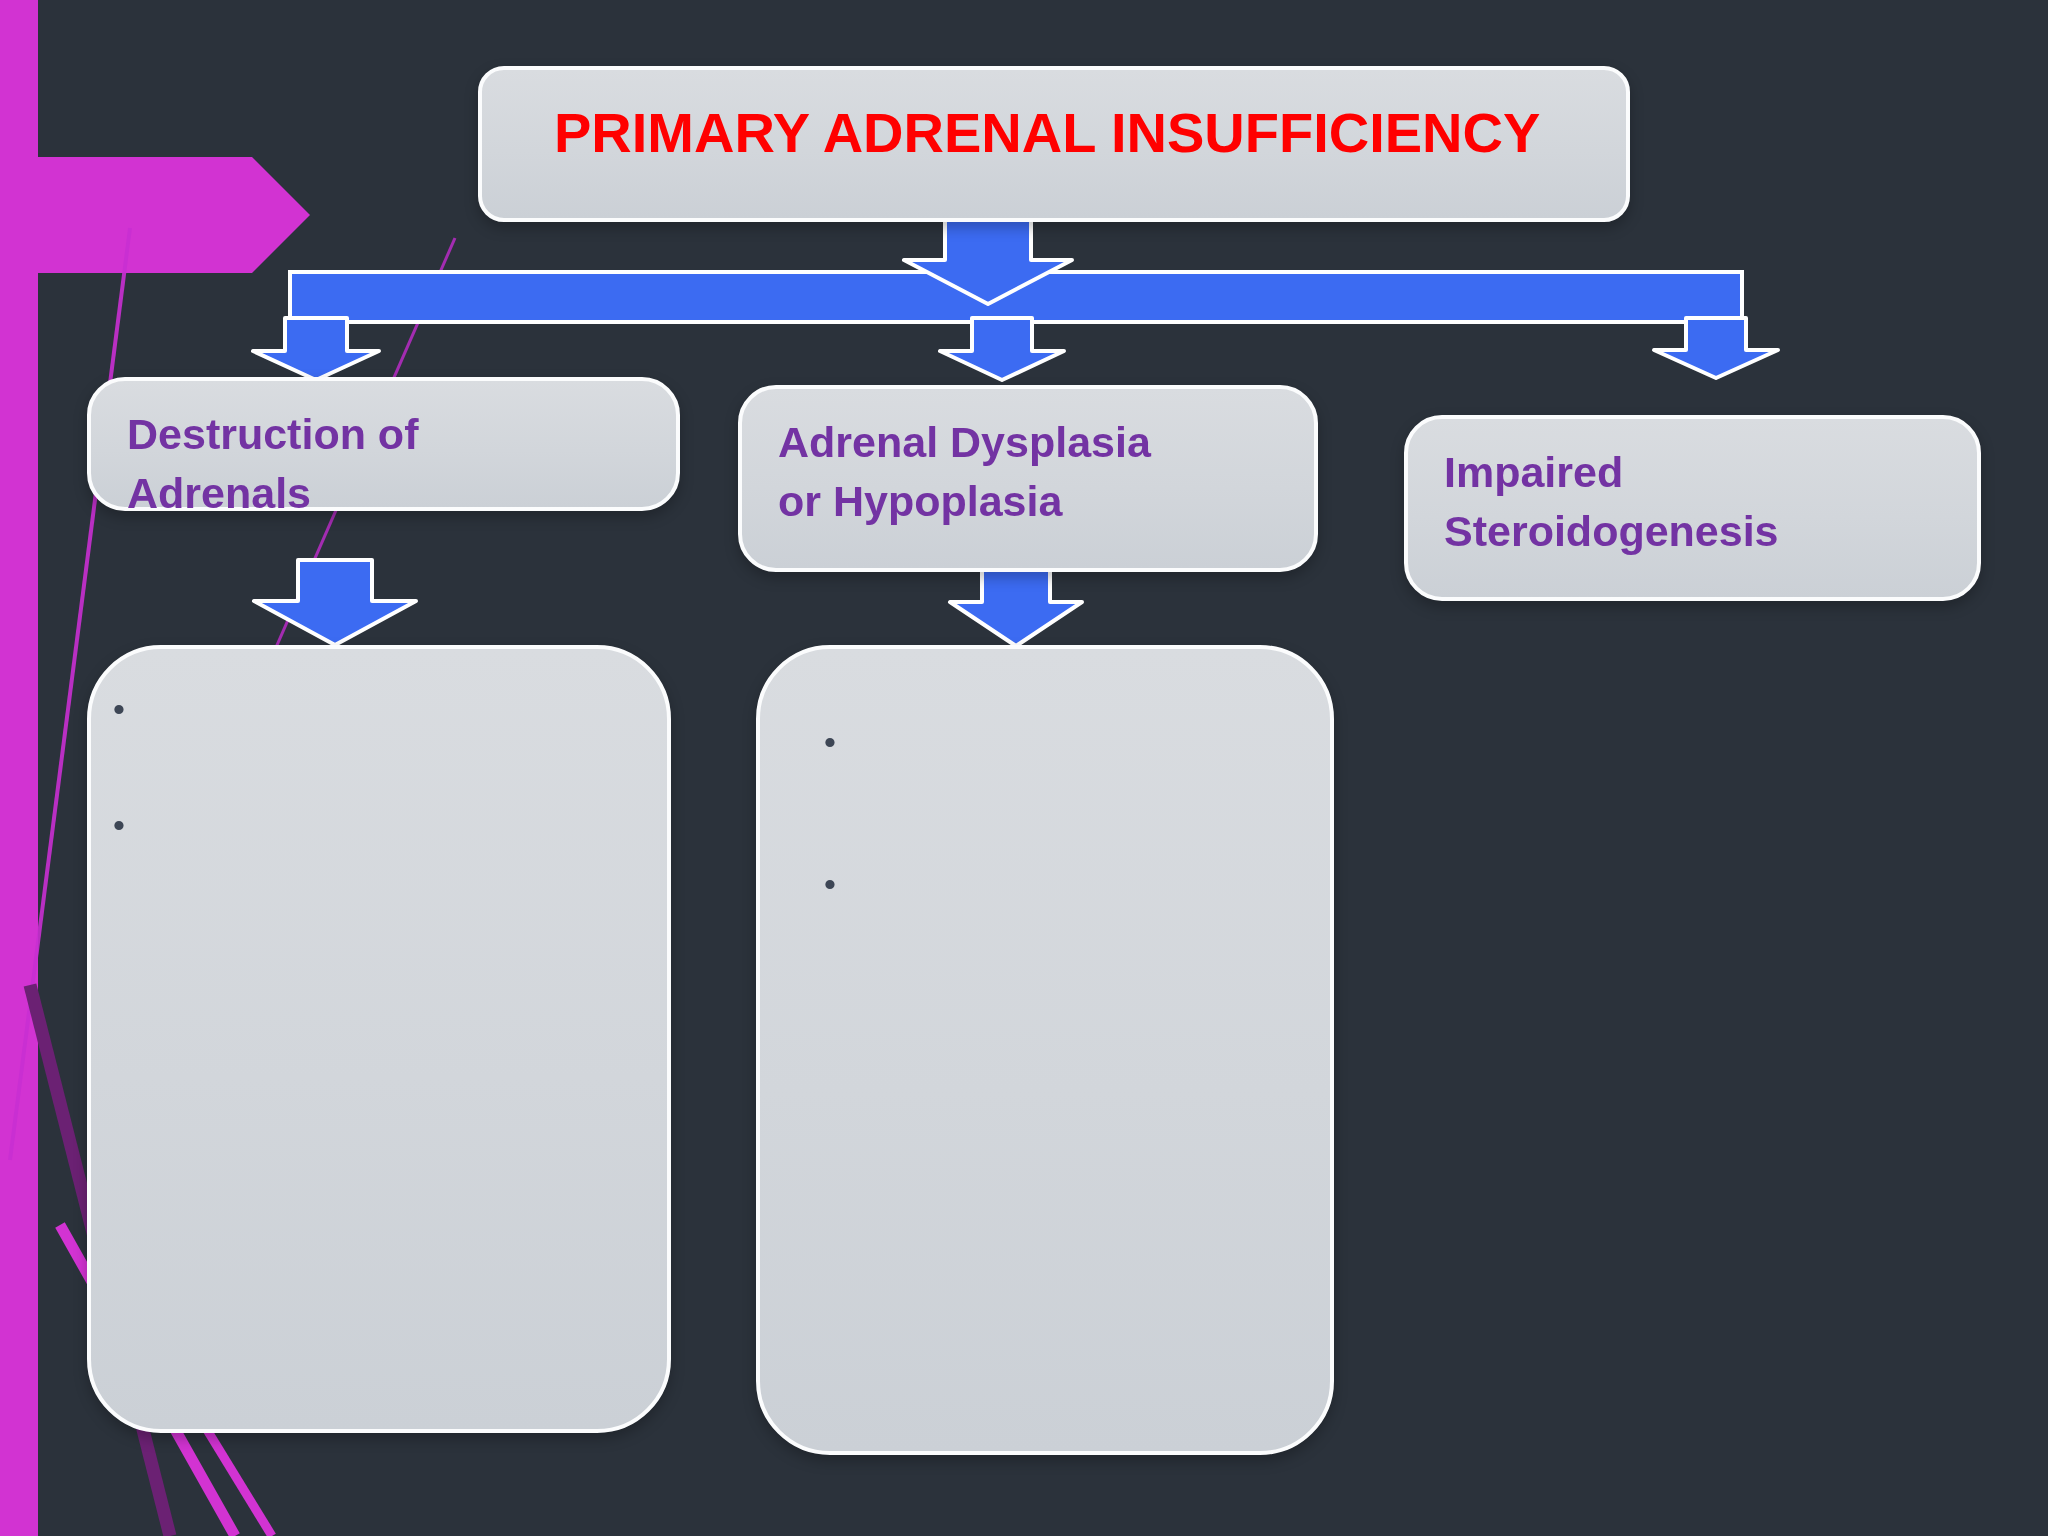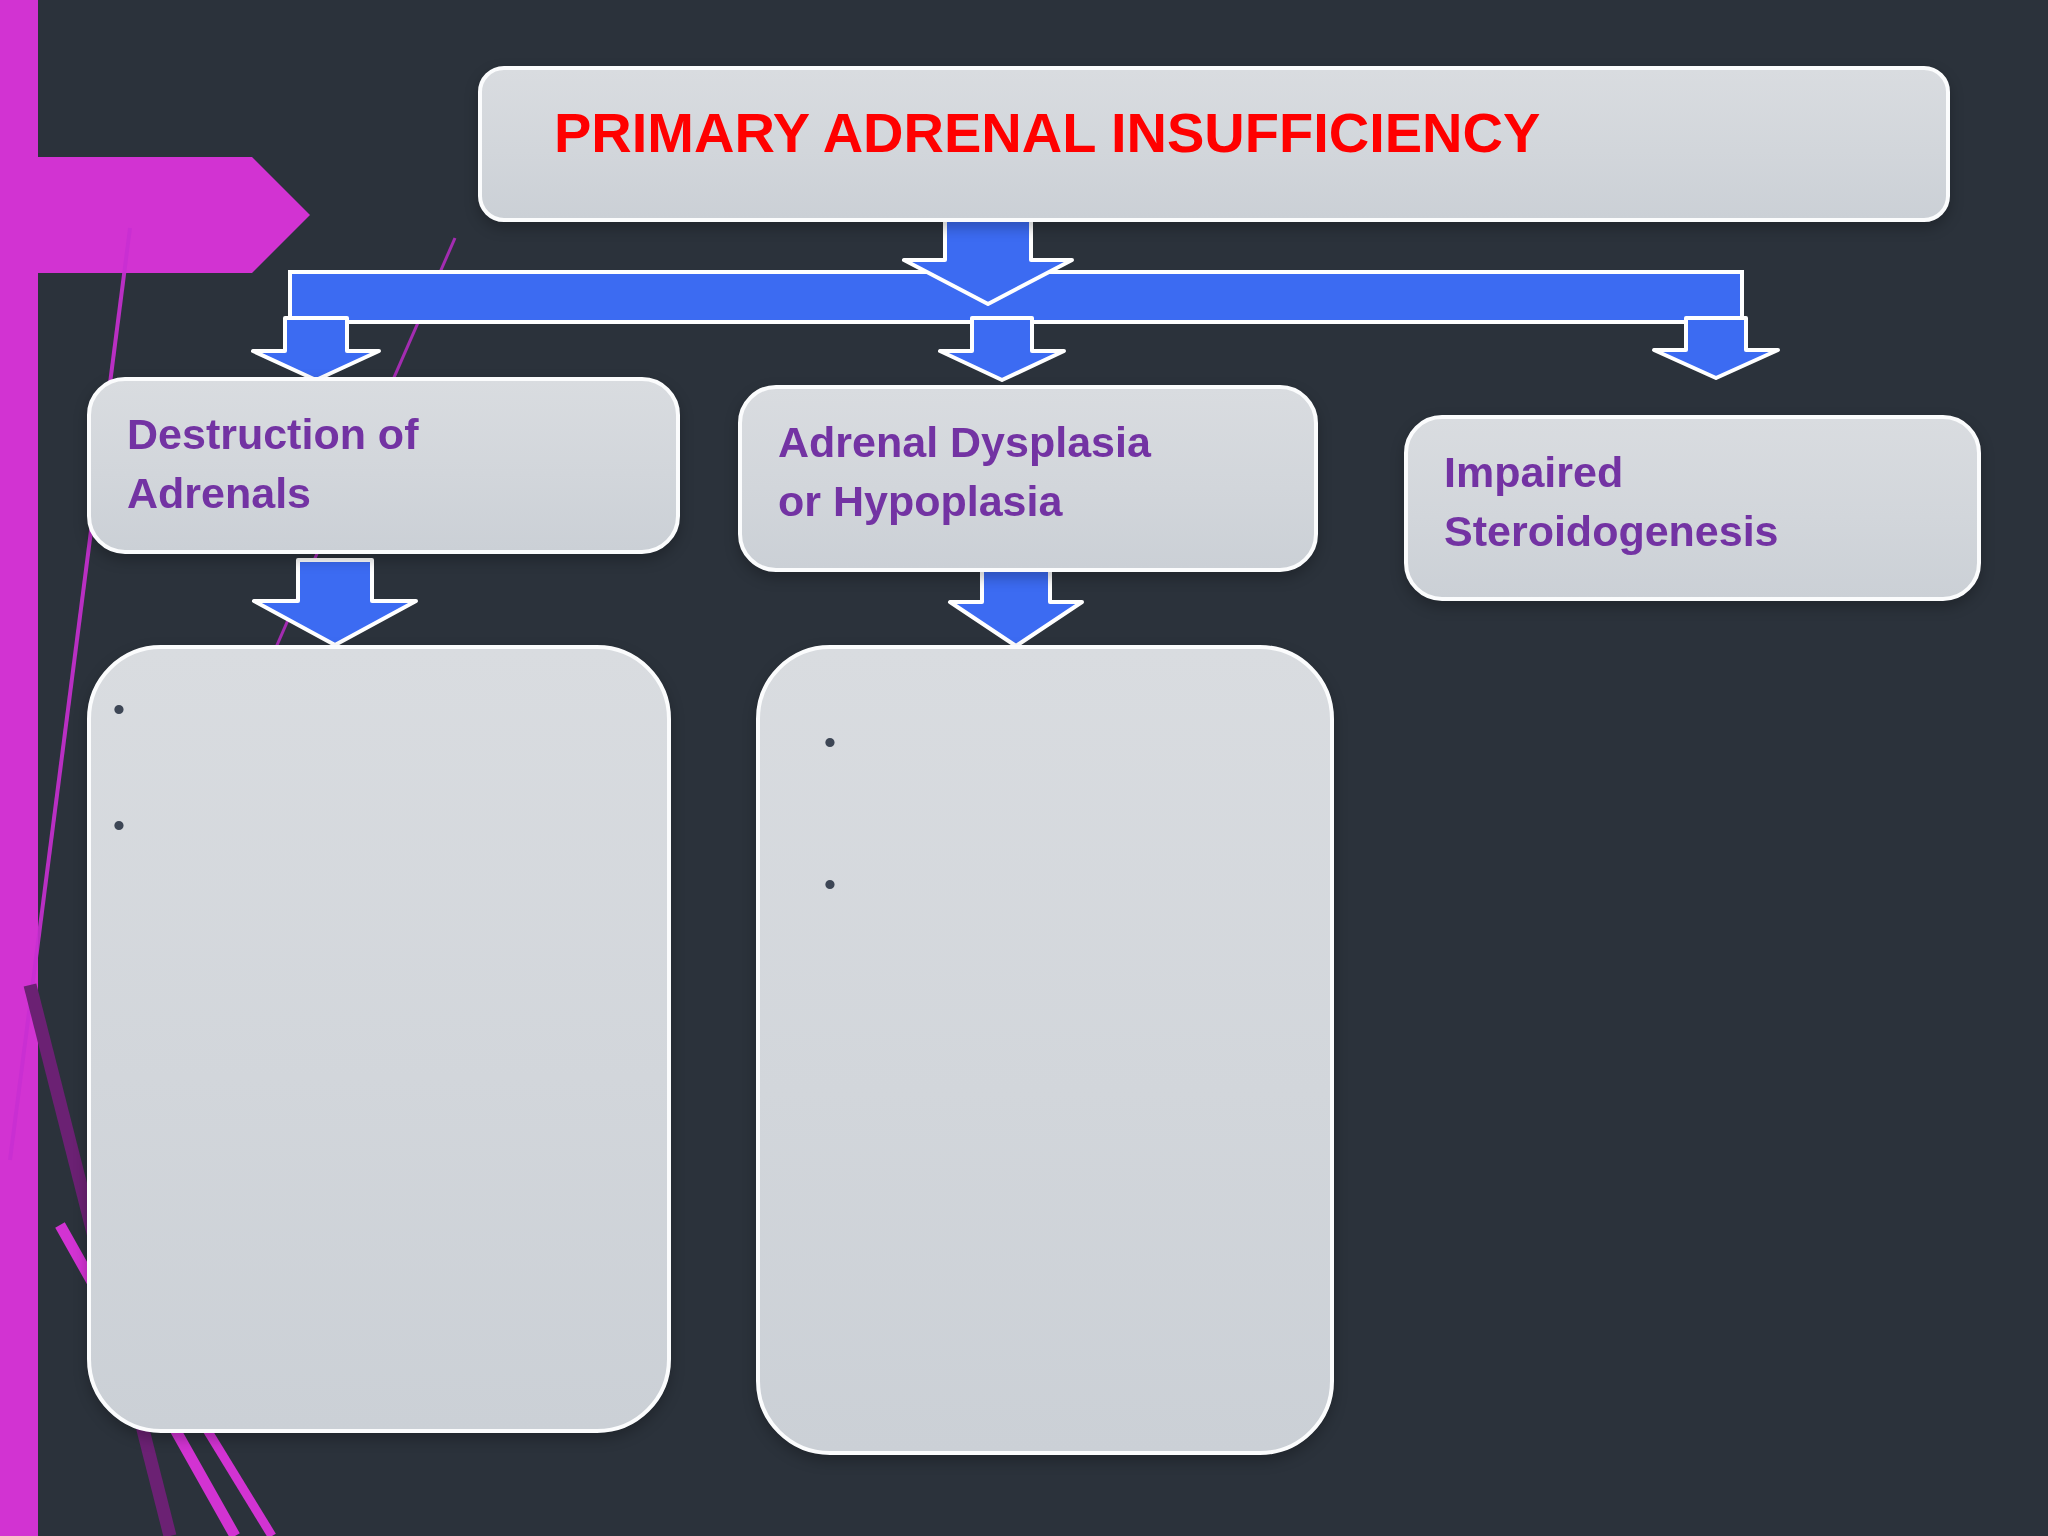--- a/index.html
+++ b/index.html
@@ -12,37 +12,37 @@
   }
   .layer{position:absolute;left:0;top:0;width:2048px;height:1536px;}
   .gbox{
     position:absolute;
     background:linear-gradient(180deg,#d9dce0 0%,#d2d6db 55%,#cbd0d6 100%);
     border:4px solid #fbfcfd;
     box-sizing:border-box;
     box-shadow:0 6px 14px rgba(0,0,0,0.25);
   }
   .title-box{
-    left:478px;top:66px;width:1472px;height:156px;
+    left:478px;top:66px;width:1152px;height:156px;
     border-radius:26px;
     padding:32px 36px 0 72px;
   }
   .title-text{
     font-size:56px;font-weight:bold;line-height:62px;
     color:#ff0000;letter-spacing:0px;white-space:pre-line;
   }
   .cat{
     border-radius:38px;
     padding:24px 20px 0 36px;
   }
   .cat-heading{
     font-size:43px;font-weight:bold;line-height:59px;
     color:#7333a3;white-space:pre-line;letter-spacing:0px;
   }
-  .cat1{left:87px;top:377px;width:593px;height:177px;}
+  .cat1{left:87px;top:377px;width:593px;height:134px;}
   .cat2{left:738px;top:385px;width:580px;height:187px;}
   .cat3{left:1404px;top:375px;width:577px;height:186px;margin-top:40px;}
   .detail{
     border-radius:74px;
     color:#3d4655;
   }
   .detail1{left:87px;top:645px;width:584px;height:788px;padding:16px 14px 0 10px;box-sizing:border-box;}
   .detail2{left:756px;top:645px;width:578px;height:810px;padding:48px 16px 0 52px;box-sizing:border-box;}
   .bullet{display:flex;align-items:flex-start;}
   .detail1 .bullet + .bullet{margin-top:28px;}

